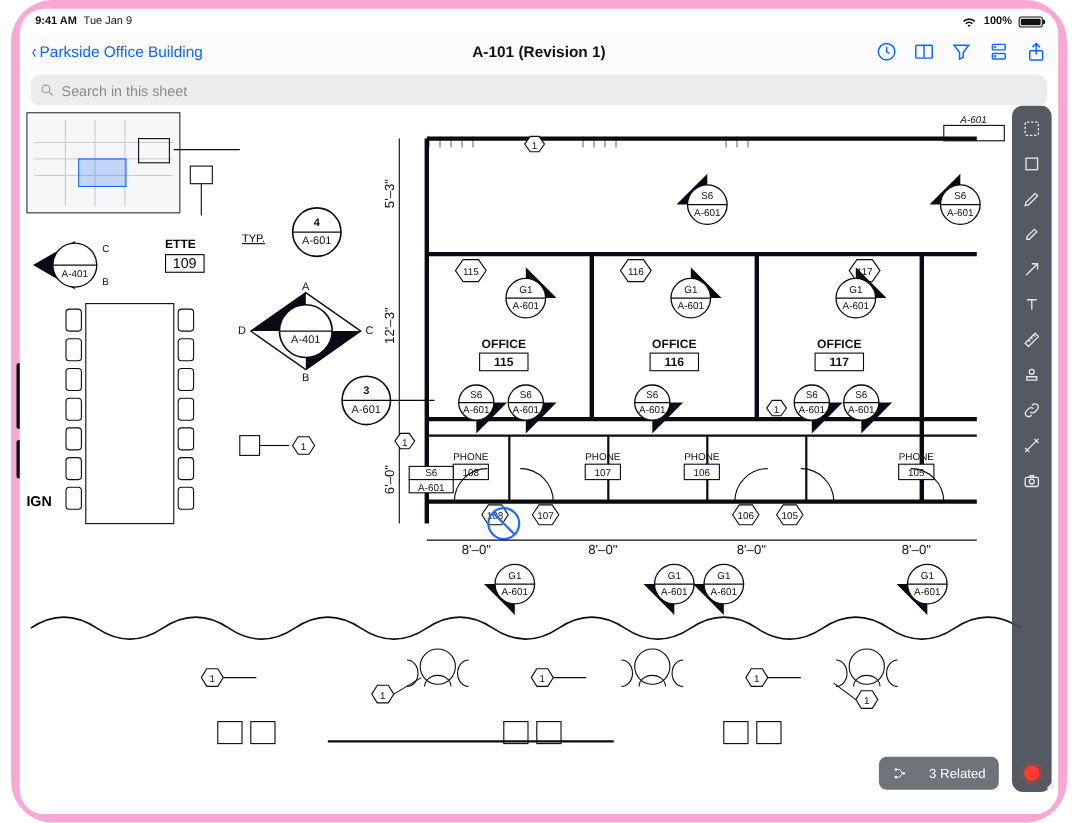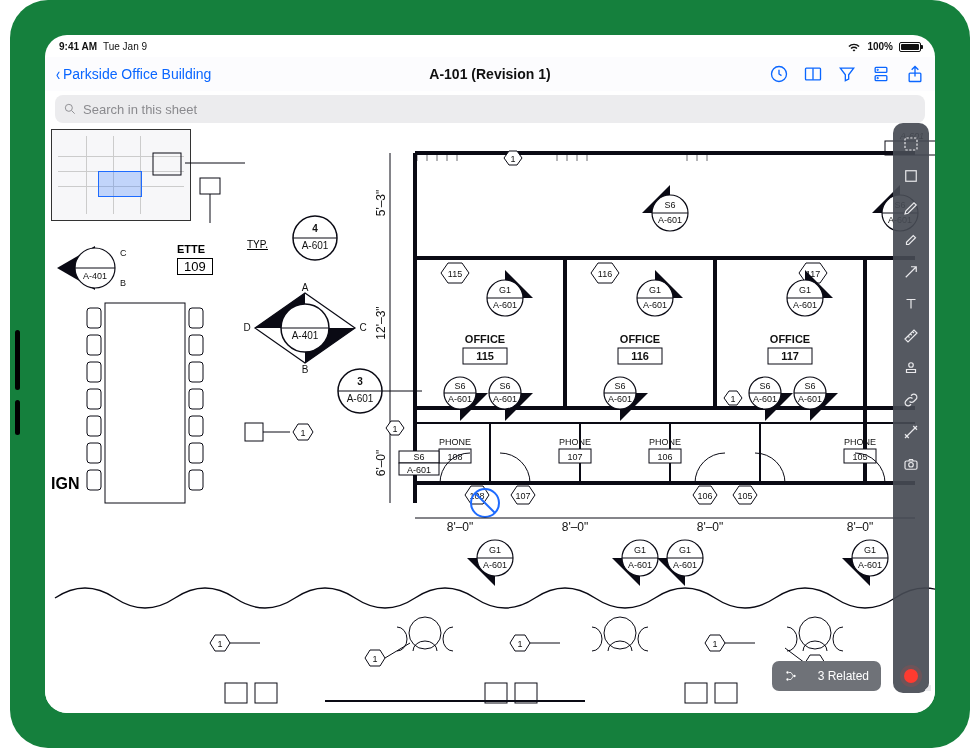--- a/index.html
+++ b/index.html
@@ -2,21 +2,21 @@
 <html><head>
 <meta charset="utf-8">
 <style>
   * { box-sizing: border-box; }
   html,body { margin:0; padding:0; background:#fff; }
   body { width:980px; height:748px; position:relative; font-family:-apple-system,Helvetica,Arial,sans-serif; }
 
   
   .ipad-frame {
     position:absolute; left:10px; top:0; width:960px; height:748px;
-    background:#15803d; border-radius:38px; padding:35px;
+    background:#f9a8d4; border-radius:38px; padding:8px;
   }
   .screen {
     background:#fff; width:100%; height:100%; border-radius:22px; overflow:hidden; position:relative;
   }
   .volume-btns{position:absolute;left:5px;top:330px;width:5px;height:60px;background:#000;border-radius:3px;}
   .volume-btns2{position:absolute;left:5px;top:400px;width:5px;height:35px;background:#000;border-radius:3px;}
 
   
   .statusbar{ height:22px; display:flex; align-items:center; padding:0 14px; font-size:10px; font-weight:600; color:#111;}
   .sb-left{flex:0 0 auto;display:flex;gap:6px;}
@@ -60,21 +60,21 @@
   .bp{position:absolute;left:0;top:0;right:0;bottom:0;}
   .lbl{font-size:11px;font-weight:700;fill:#111;font-family:Arial,sans-serif;}
   .lblsm{font-size:9px;fill:#111;}
   .dim{font-size:12px;fill:#111;}
   .thin{stroke:#0a0a14;stroke-width:1;fill:none;}
   .med{stroke:#0a0a14;stroke-width:2;fill:none;}
   .thick{stroke:#0a0a14;stroke-width:4;fill:none;}
   .roomtag rect{fill:#fff;stroke:#0a0a14;stroke-width:1;}
   .hex{fill:#fff;stroke:#0a0a14;stroke-width:1;}
 
-  .ign{position:absolute;left:6px;top:352px;font-size:16px;font-weight:700;}
+  .ign{position:absolute;left:6px;top:352px;font-size:13px;font-weight:700;}
   .ette{position:absolute;left:132px;top:120px;font-size:11px;font-weight:700;}
   .tognum{position:absolute;left:132px;top:135px;font-size:13px;border:1px solid #000;padding:0 6px;background:#fff;}
   .typlabel{position:absolute;left:202px;top:116px;font-size:10px;font-weight:400;text-decoration:underline;}
 
   .detailtag circle{fill:#fff;stroke:#0a0a14;stroke-width:1.5;}
   .detailtag text{font-family:Arial,sans-serif;font-size:10px;}
   .detailtag .divider{stroke:#0a0a14;stroke-width:1.2;}
 
   .sectiontag circle{fill:#fff;stroke:#0a0a14;stroke-width:1.2;}
   .sectiontag text{font-size:9px;}

